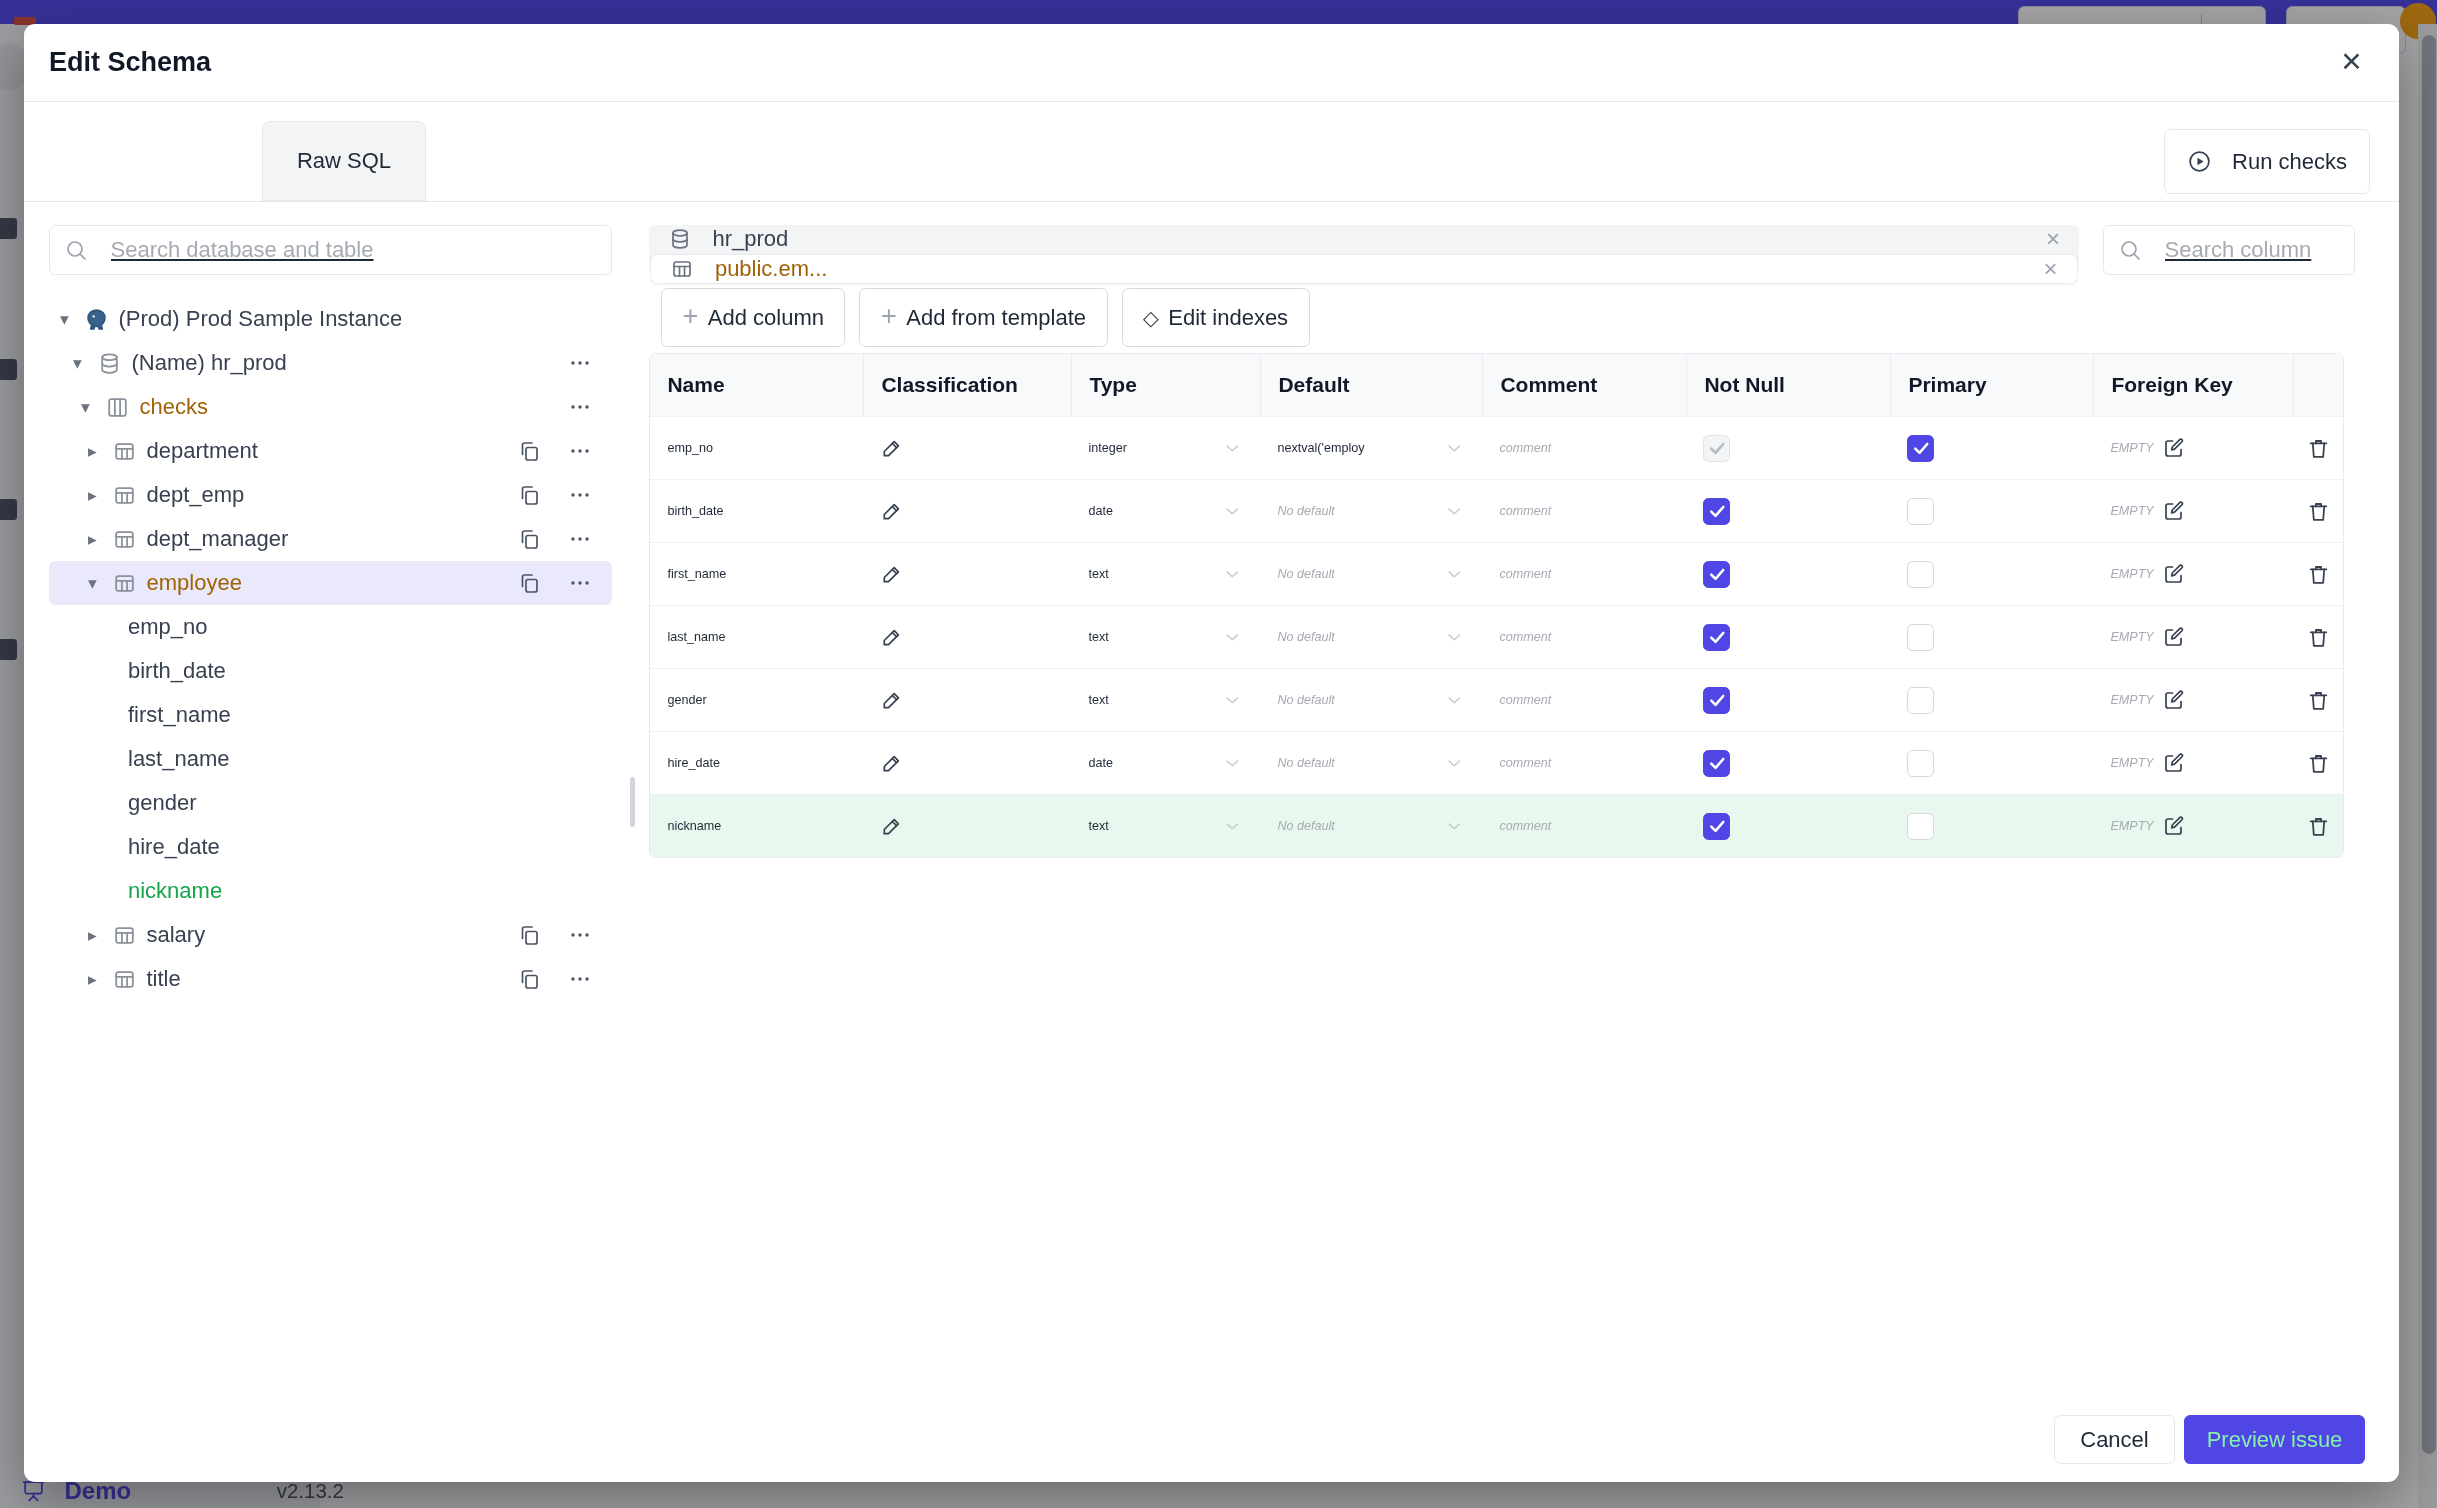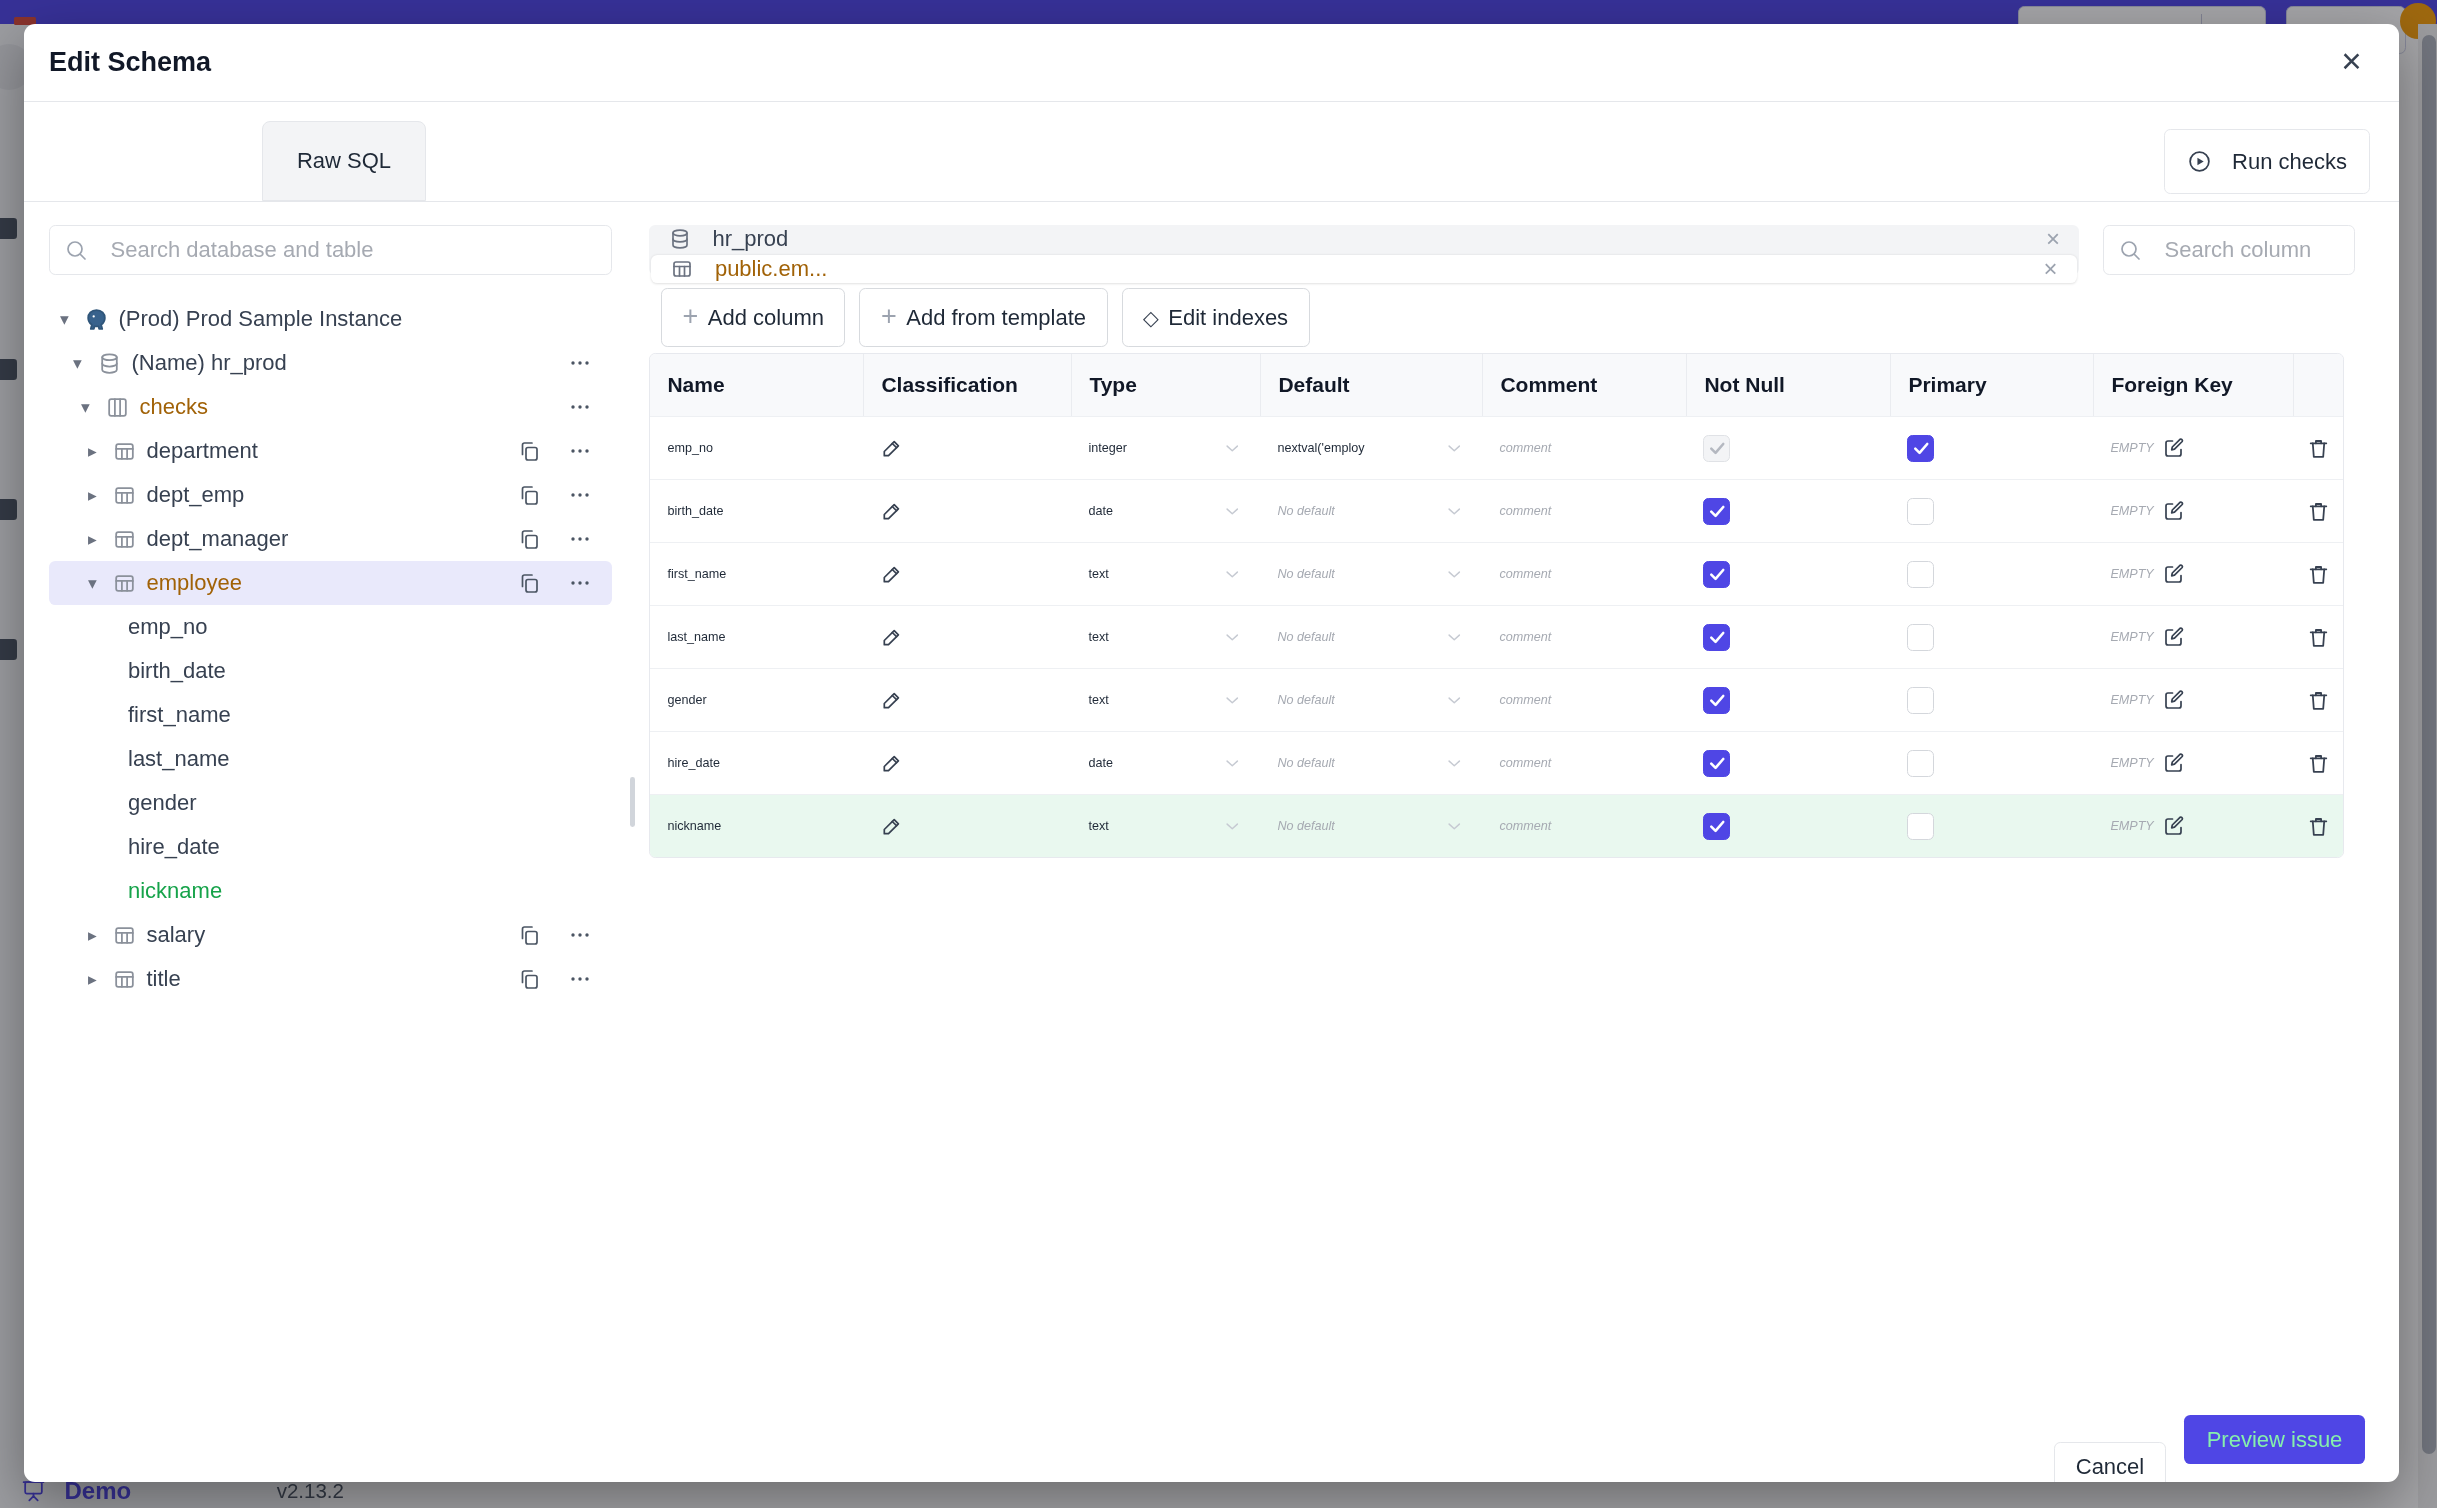--- a/index.html
+++ b/index.html
@@ -35,21 +35,21 @@
   .tab{position:absolute;top:20px;height:80px;box-sizing:border-box;border:0.8px solid #e5e7eb;border-radius:8px 8px 0 0;
        display:flex;align-items:center;justify-content:center;font-size:22px;cursor:pointer;}
   .tab.active{left:25px;width:211px;background:#fff;border-bottom:0.8px solid #fff;color:#4f46e5;z-index:2;}
   .tab.idle{left:238px;width:164px;background:#f3f4f6;color:#1f2937;}
   .run-checks{position:absolute;right:29px;top:28px;height:63px;padding:0 22px;display:flex;align-items:center;gap:11px;
               border:0.8px solid #e5e7eb;border-radius:6.3px;background:#fff;font-size:22px;color:#1f2937;cursor:pointer;}
 
   
   .panel-left{position:absolute;left:25px;top:201px;width:563px;bottom:47px;}
   .search-box{position:relative;height:50px;border:0.8px solid #e5e7eb;border-radius:6.3px;display:flex;align-items:center;
-              padding:0 14px;gap:11px;box-sizing:border-box;background:#fff;}
+              padding:0 14px;gap:11px;box-sizing:border-box;background:#fff;text-decoration:underline;}
   .search-box input{border:none;outline:none;font-size:22px;flex:1;color:#374151;font-family:inherit;background:transparent;}
   .search-box input::placeholder{color:#a6aab2;}
   .tree{position:absolute;left:0;right:0;top:72px;}
   .tree-row{height:44px;display:flex;align-items:center;font-size:22px;color:#374151;cursor:pointer;border-radius:6.3px;position:relative;}
   .tree-row.selected{background:#e9e9fb;}
   .caret{width:24px;font-size:17.4px;color:#6b7280;flex:0 0 auto;}
   .t-ico{flex:0 0 auto;margin-right:9.5px;display:flex;align-items:center;}
   .t-spacer{flex:1;}
   .t-act{display:flex;align-items:center;gap:17.4px;padding-right:11px;color:#4b5563;}
   .drag-handle{position:absolute;left:606px;top:753px;width:4.7px;height:50px;border-radius:2.4px;background:#d1d5db;cursor:col-resize;}
@@ -84,21 +84,21 @@
   .cb{width:27px;height:27px;border-radius:5.5px;box-sizing:border-box;border:0.8px solid #d4d7dc;background:#fff;
       display:flex;align-items:center;justify-content:center;cursor:pointer;}
   .cb.checked{background:#4f46e5;border-color:#4f46e5;}
   .cb.disabled{background:#f3f4f6;border-color:#e0e2e6;cursor:default;}
   .icon-btn{display:flex;align-items:center;color:#374151;cursor:pointer;}
   .fk-label{margin-right:8px;}
 
   
   .btn{position:absolute;height:49px;border-radius:6.3px;display:flex;align-items:center;justify-content:center;
        font-size:22px;cursor:pointer;box-sizing:border-box;}
-  .btn.cancel{left:2030px;top:1391px;width:112px;background:#fff;border:0.8px solid #e5e7eb;color:#1f2937;margin-top:27px;}
+  .btn.cancel{left:2030px;top:1391px;width:121px;background:#fff;border:0.8px solid #e5e7eb;color:#1f2937;}
   .btn.primary{left:2160px;top:1391px;width:181px;background:#4f46e5;color:#86efac;}
 
   svg{display:block;}
 </style>
 </head>
 <body>
 
 <div class="screen">
 
   <div class="bg">

